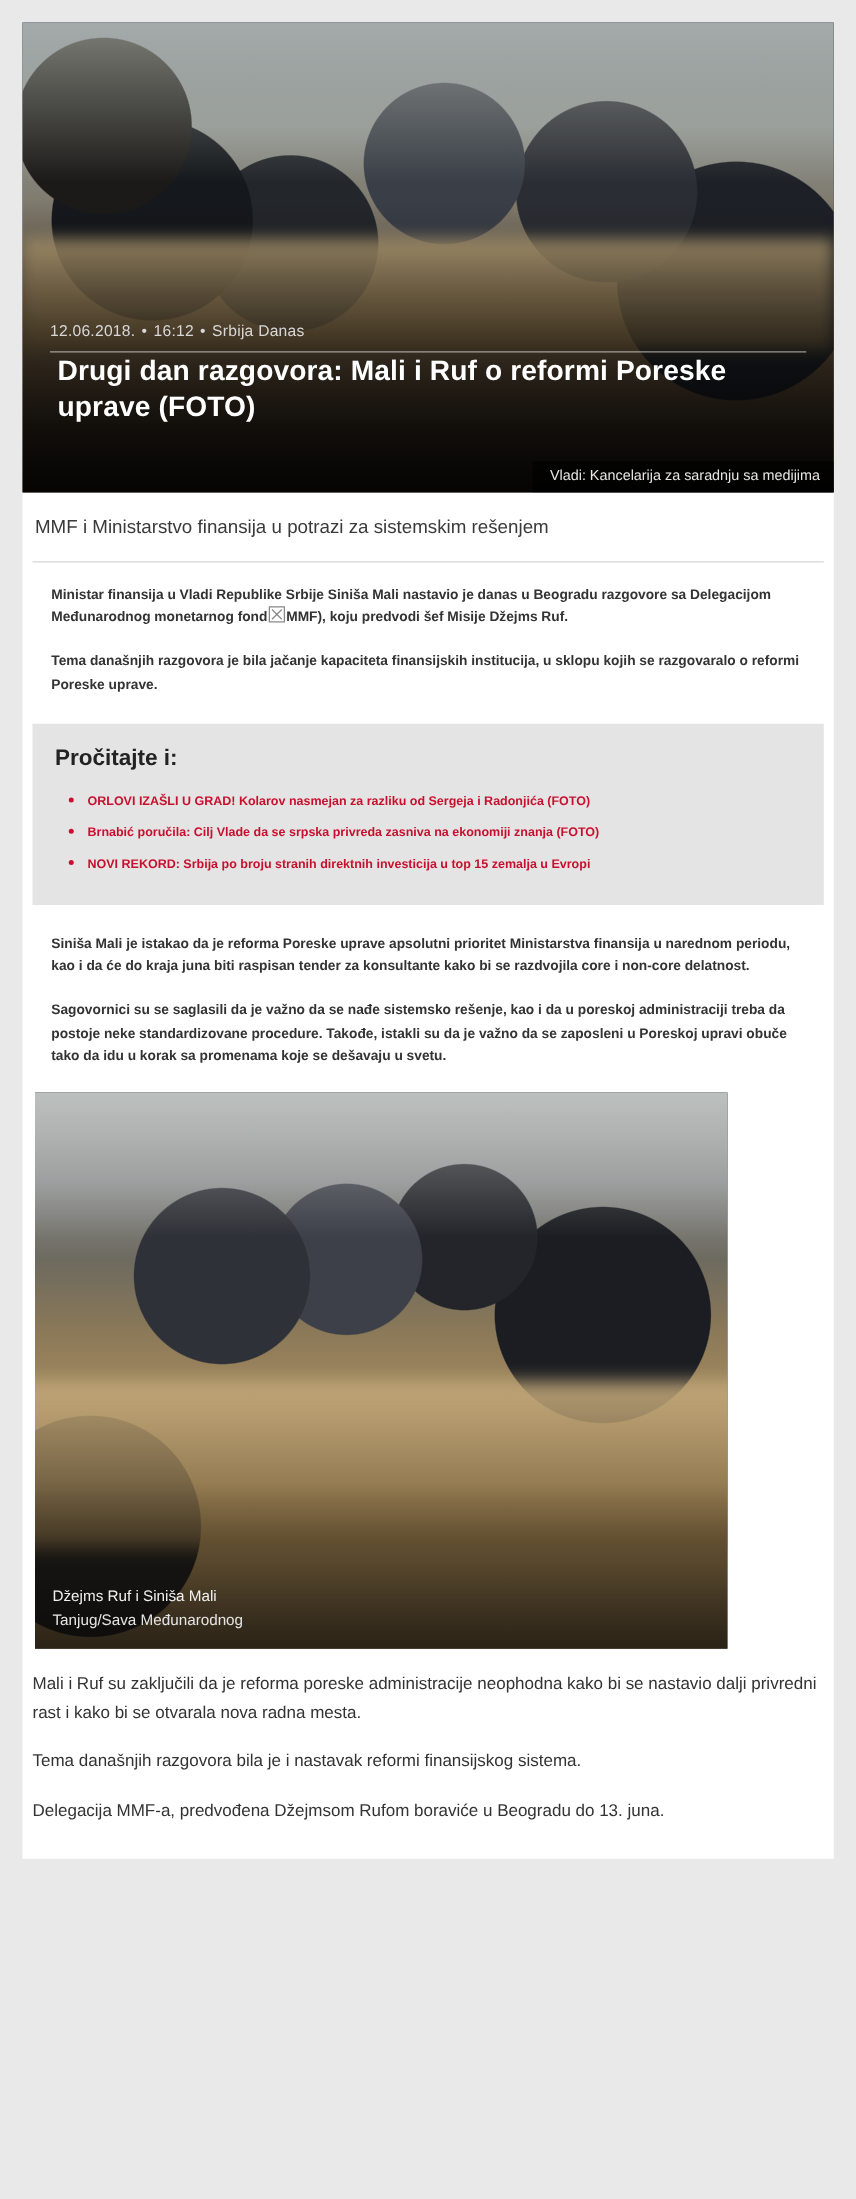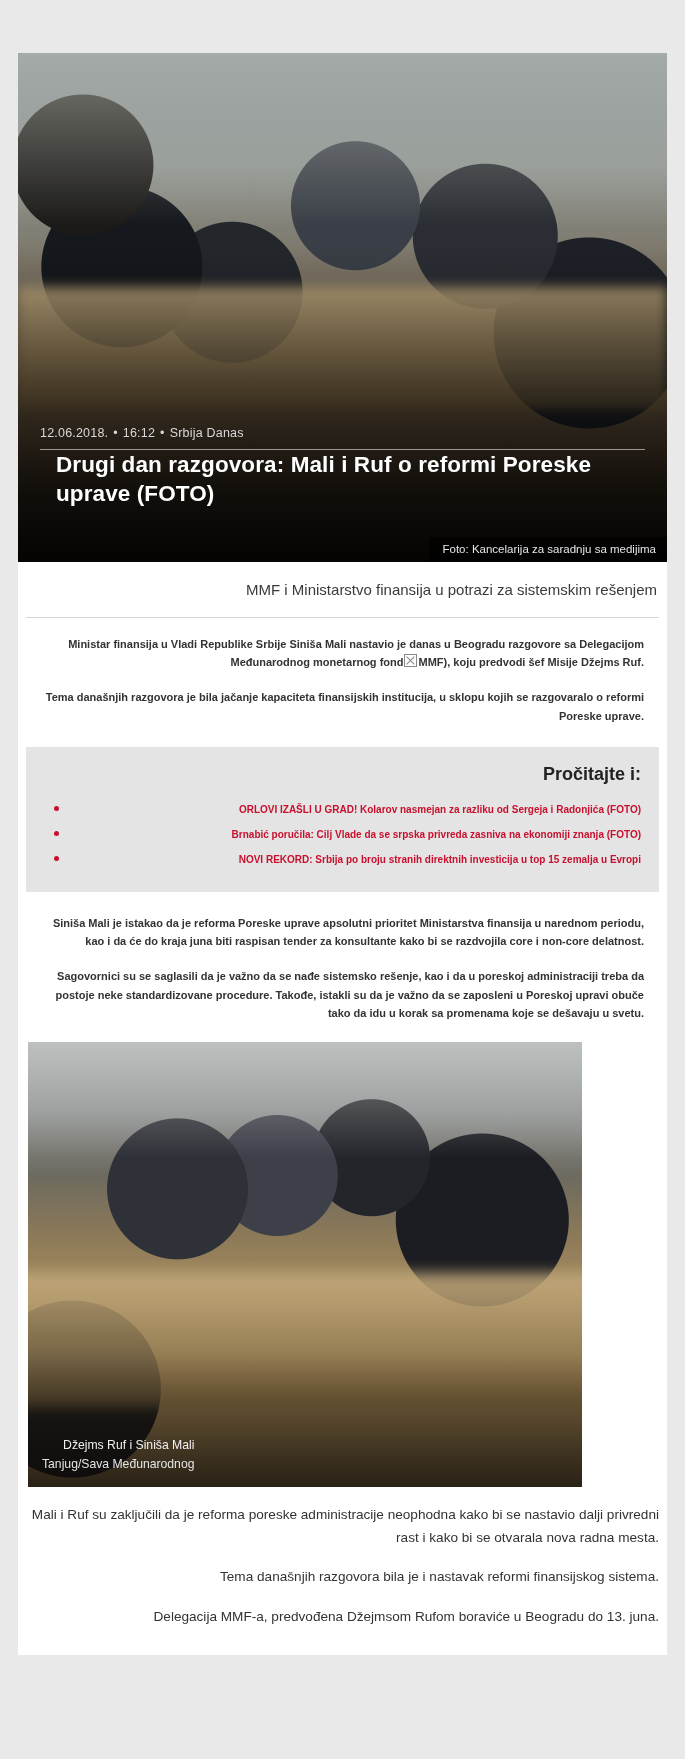--- a/index.html
+++ b/index.html
@@ -22,24 +22,23 @@
     width: 649px;
     margin: 0 auto;
     background: #ffffff;
     box-sizing: border-box;
   }
 
   
   .hero {
     position: relative;
     width: 649px;
-    height: 509px;
+    height: 376px;
     overflow: hidden;
     background: #2b2f36;
-    margin-top: 35px;
   }
   .hero-photo {
     position: absolute;
     inset: 0;
     background:
       
       radial-gradient(circle at 10% 22%, #1b1a18 0 70px, transparent 71px),
       radial-gradient(circle at 16% 42%, #15181c 0 80px, transparent 81px),
       radial-gradient(circle at 33% 47%, #23262b 0 70px, transparent 71px),
       radial-gradient(circle at 52% 30%, #3a3f47 0 64px, transparent 65px),
@@ -75,21 +74,21 @@
     bottom: 112px;
     color: #d8d8d8;
     font-size: 12.5px;
     letter-spacing: .2px;
     padding-bottom: 9px;
     border-bottom: 1px solid rgba(255,255,255,.55);
   }
   .hero-meta .sep { margin: 0 5px; }
   .hero-title {
     position: absolute;
-    left: 38px;
+    left: 28px;
     right: 30px;
     bottom: 38px;
     color: #ffffff;
     font-size: 22.5px;
     font-weight: bold;
     line-height: 1.32;
     letter-spacing: .1px;
   }
   .hero-credit {
     position: absolute;
@@ -97,21 +96,20 @@
     bottom: 0;
     background: rgba(0,0,0,.62);
     color: #e6e6e6;
     font-size: 11.5px;
     padding: 6px 11px 7px 14px;
   }
 
   
   .body-wrap {
     padding: 0 8px 10px 8px;
-    text-align: right;
   }
   .subhead {
     font-size: 15px;
     color: #3a3a3a;
     padding: 17px 2px 16px 2px;
     border-bottom: 1px solid #d6d6d6;
     line-height: 1.45;
   }
   p.para {
     font-size: 11px;
@@ -235,21 +233,21 @@
     <div class="hero">
       <div class="hero-photo"></div>
       <div class="hero-shade"></div>
 
       <div class="hero-meta">
         <span>12.06.2018.</span><span class="sep">•</span><span>16:12</span><span class="sep">•</span><span>Srbija Danas</span>
       </div>
 
       <h1 class="hero-title">Drugi dan razgovora: Mali i Ruf o reformi Poreske uprave (FOTO)</h1>
 
-      <div class="hero-credit">Foto: Kancelarija za saradnju sa medijima</div>
+      <div class="hero-credit">Vladi: Kancelarija za saradnju sa medijima</div>
     </div>
 
     <div class="body-wrap">
 
       <div class="subhead">MMF i Ministarstvo finansija u potrazi za sistemskim rešenjem</div>
 
       <p class="para"><span>Ministar finansija u Vladi Republike Srbije Siniša Mali nastavio je danas u Beogradu razgovore sa Delegacijom Međunarodnog monetarnog fond</span><span class="missing-glyph"></span><span>MMF), koju predvodi šef Misije Džejms Ruf.</span></p>
 
       <p class="para">Tema današnjih razgovora je bila jačanje kapaciteta finansijskih institucija, u sklopu kojih se razgovaralo o reformi Poreske uprave.</p>
 

